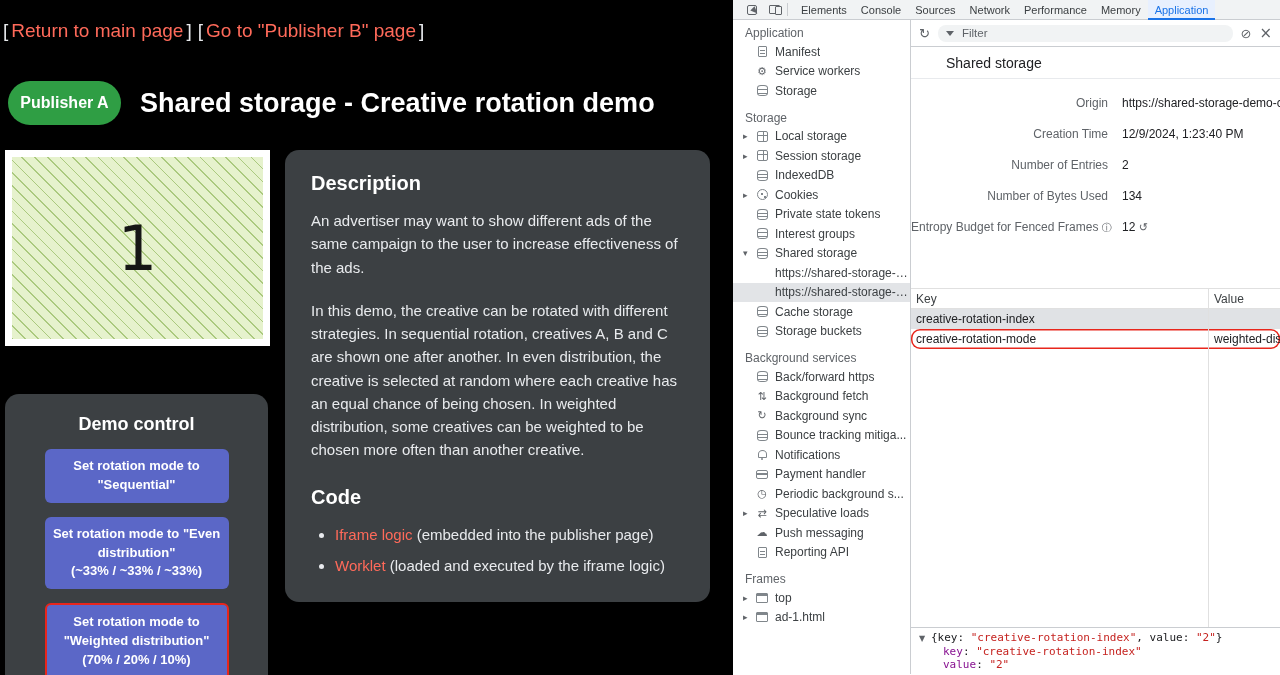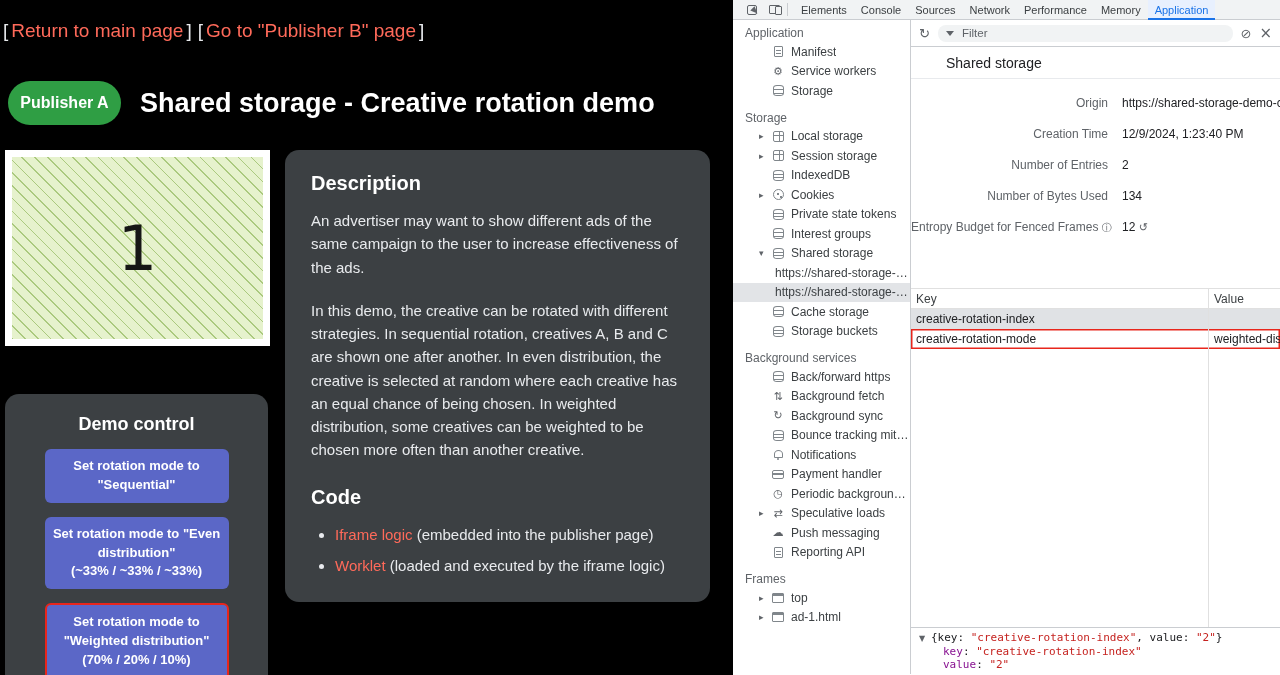--- a/index.html
+++ b/index.html
@@ -56,21 +56,21 @@
   .ic-device::after { content:""; position:absolute; right:-3px; bottom:-2px; width:5px; height:7px;
       background:#f1f3f4; border:1px solid #5f6368; border-radius:1px; }
 
   .dt-body { display:flex; height:654px; }
 
   
   .dt-sidebar { width:178px; border-right:1px solid #cacdd1; overflow:hidden; padding-top:4px; background:#fff; }
   .sb-section { margin-top:8px; }
   .sb-section:first-child { margin-top:0; }
   .sb-header { height:18px; line-height:18px; padding-left:12px; color:#5f6368; white-space:nowrap; }
-  .sb-item { height:19.5px; display:flex; align-items:center; padding-left:26px; cursor:pointer; white-space:nowrap; }
+  .sb-item { height:19.5px; display:flex; align-items:center; padding-left:10px; cursor:pointer; white-space:nowrap; }
   .sb-item.selected { background:#e2e4e7; }
   .sb-item.child { padding-left:42px; }
   .sb-exp { width:12px; flex:0 0 12px; font-size:9px; color:#5f6368; font-family:"DejaVu Sans",sans-serif; }
   .sb-icon { width:14px; flex:0 0 14px; margin-right:6px; display:flex; justify-content:center; align-items:center; }
   .sb-label { overflow:hidden; text-overflow:ellipsis; color:#3c4043; }
 
   .gi { font-family:"DejaVu Sans",sans-serif; font-size:11px; color:#5f6368; line-height:1; }
 
   .ic-db { width:11px; height:11px; border:1px solid #80868b; border-radius:4px / 3px;
      background:linear-gradient(#80868b,#80868b) center 3px / 9px 1px no-repeat,
@@ -111,21 +111,21 @@
   .meta-row { height:31px; display:flex; align-items:flex-end; }
   .meta-label { width:197px; text-align:right; color:#5f6368; white-space:nowrap; flex:0 0 197px; }
   .meta-value { margin-left:14px; color:#202124; white-space:nowrap; overflow:hidden; }
   .gi.small { font-size:10px; }
 
   .grid { position:absolute; left:0; right:0; top:268px; bottom:47px; border-top:1px solid #e0e0e0; overflow:hidden; }
   .grid-divider { position:absolute; left:297px; top:0; bottom:0; width:1px; background:#e0e0e0; }
   .grid-header { height:20px; line-height:20px; border-bottom:1px solid #e0e0e0; display:flex; color:#3c4043; }
   .grid-row { height:20px; line-height:20px; display:flex; color:#202124; cursor:pointer; }
   .grid-row.selected { background:#e0e2e5;flex-direction:column; }
-  .grid-row.annotated { box-shadow:inset 0 0 0 1.5px #e8261c; }
+  .grid-row.annotated { box-shadow:inset 0 0 0 1.5px #e8261c;border-radius:9px; }
   .gc-key { width:297px; flex:0 0 297px; padding-left:5px; white-space:nowrap; overflow:hidden; }
   .gc-value { flex:1; padding-left:6px; white-space:nowrap; overflow:hidden; }
 
   .preview { position:absolute; left:0; right:0; bottom:0; height:47px; border-top:1px solid #cacdd1;
              font-family:"DejaVu Sans Mono",monospace; font-size:11px; color:#202124; padding:3px 8px; overflow:hidden; background:#fff; }
   .pv-line { height:13.5px; line-height:13.5px; white-space:nowrap; }
   .pv-exp { display:inline-block; width:12px; font-size:8px; color:#5f6368; font-family:"DejaVu Sans",sans-serif; cursor:pointer; }
   .pv-child { padding-left:24px; }
   .pv-name { color:#881391; }
   .pv-str { color:#c5221f; }

